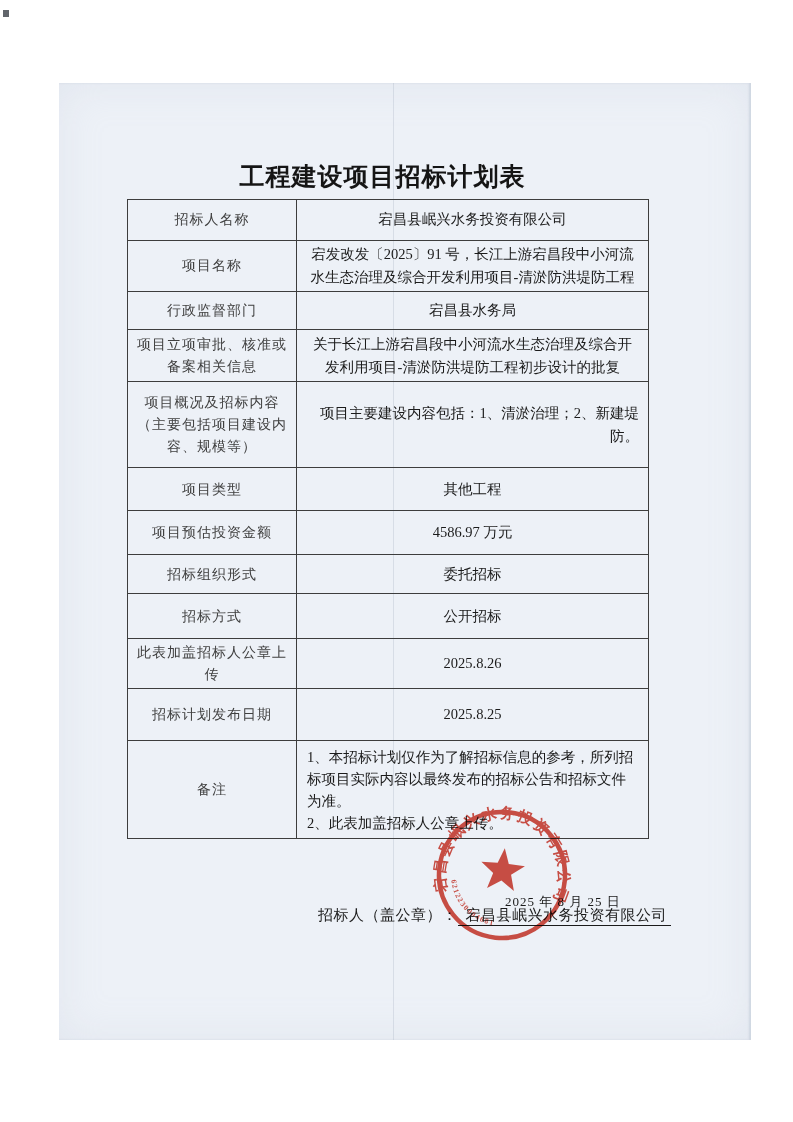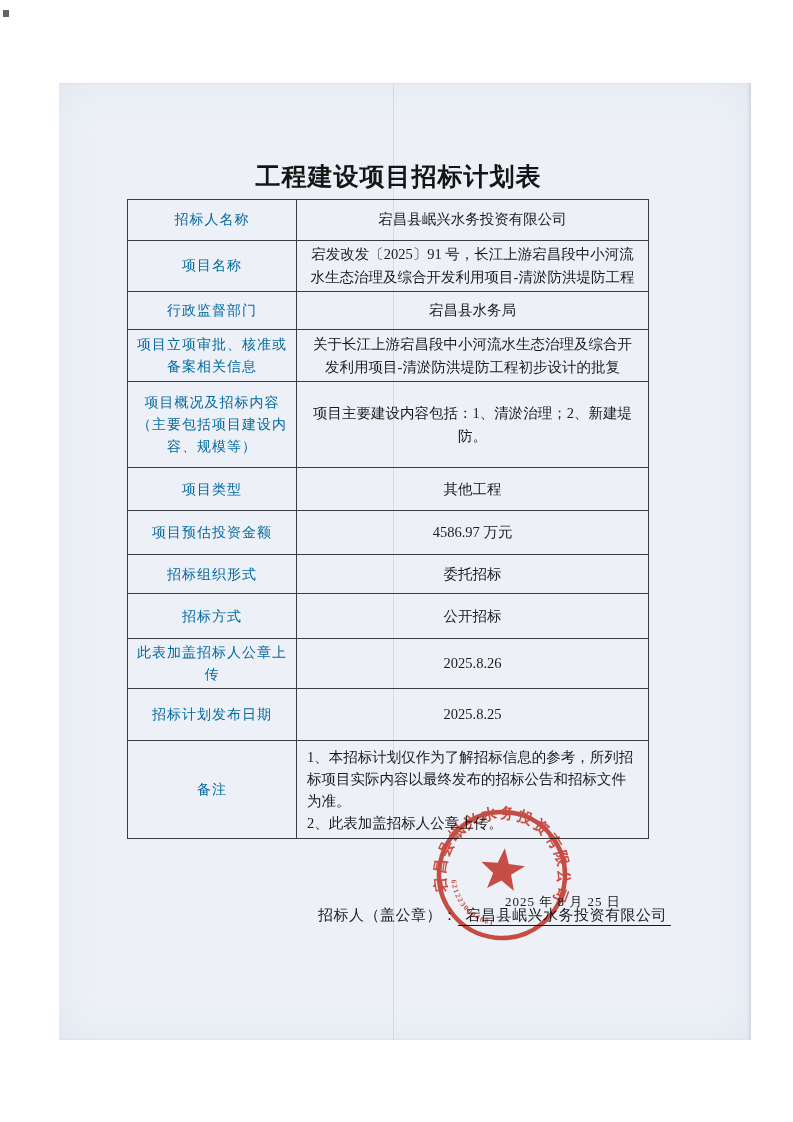--- a/index.html
+++ b/index.html
@@ -28,21 +28,21 @@
   }
   #speck {
     position: absolute;
     left: 3px; top: 10px;
     width: 6px; height: 7px;
     background: #3a3f46;
     opacity: .8;
   }
   #doc-title {
     position: absolute;
-    left: 138px; top: 160px;
+    left: 122px; top: 160px;
     width: 521px;
     text-align: center;
     font-family: "Liberation Sans", "DejaVu Sans", sans-serif;
     font-weight: 700;
     font-size: 25px;
     letter-spacing: 1px;
     color: #151515;
   }
   table#plan-table {
     position: absolute;
@@ -55,30 +55,30 @@
     border: 1.4px solid #3d3d3d;
     vertical-align: middle;
     overflow: hidden;
   }
   #plan-table td.lbl {
     text-align: center;
     font-size: 14px;
     letter-spacing: 1px;
     line-height: 1.55;
     padding: 2px 6px;
-    color: #0369a1;
+    color: #404040;
   }
   #plan-table td.val {
     text-align: center;
     font-size: 14.5px;
     line-height: 1.6;
     padding: 2px 9px;
     color: #1b1b1b;
   }
-  #plan-table td.val-left { text-align: center; }
+  #plan-table td.val-left { text-align: right; }
   #plan-table td.val-remark {
     text-align: left;
     vertical-align: top;
     white-space: pre-line;
     line-height: 22px;
     padding: 5px 10px 4px 10px;
     font-family: Liberation Serif, serif;
   }
   #signature {
     position: absolute;

